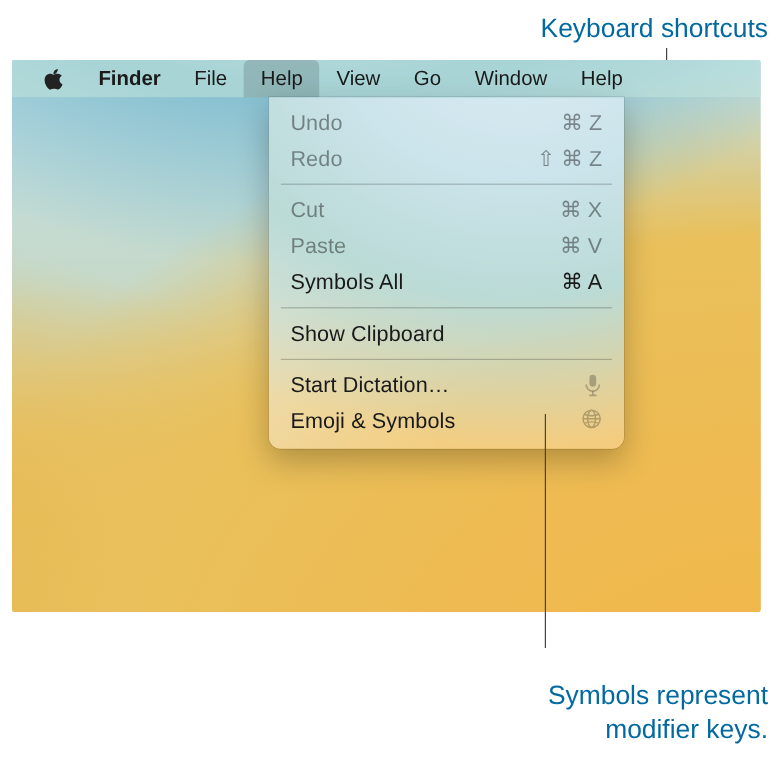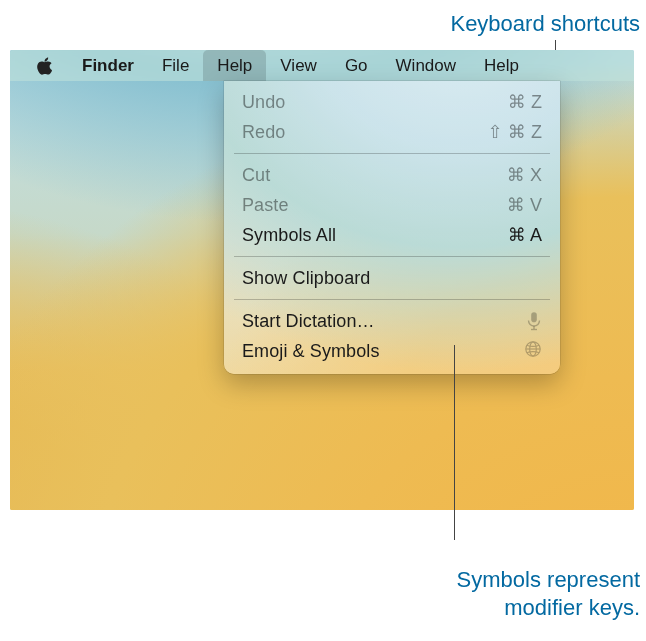--- a/index.html
+++ b/index.html
@@ -9,21 +9,21 @@
       radial-gradient(ellipse 900px 650px at 40% -50%, #cfe6ef 0%, #b8d9e3 20%, #87c0d0 40%, rgba(135,192,208,0) 62%),
       radial-gradient(ellipse 1200px 900px at 100% 120%, #f2b648 0%, #eebb52 25%, #e9c05b 45%, rgba(233,192,91,0) 60%),
       radial-gradient(ellipse 900px 650px at -20% 110%, #e6b855 0%, #e6bb57 25%, rgba(230,187,87,0) 55%),
       linear-gradient(180deg,#bfe0e9 0%, #c6d9c9 40%, #e8c874 70%, #e8c874 100%);
     }
     .menubar{position:absolute;left:0;right:0;top:0;height:31px;display:flex;align-items:center;background:rgba(195,228,219,.55);backdrop-filter:blur(2px);padding:0 12px;gap:0;}
     .menubar .item{padding:0 14px;height:31px;display:flex;align-items:center;color:#1a1a1a;font-size:17px;cursor:default;}
     .menubar .item.app-name{font-weight:700;}
     .menubar .item.selected{background:rgba(0,0,0,.14);border-radius:5px 5px 0 0;}
     .apple-logo{width:18px;height:18px;fill:#222;}
-    .menu{position:absolute;top:31px;left:214px;width:336px;border-bottom-left-radius:10px;border-bottom-right-radius:10px;box-shadow:0 10px 26px rgba(0,0,0,.25),0 0 0 .5px rgba(0,0,0,.18);overflow:hidden;background:
+    .menu{position:absolute;top:31px;left:214px;width:296px;border-bottom-left-radius:10px;border-bottom-right-radius:10px;box-shadow:0 10px 26px rgba(0,0,0,.25),0 0 0 .5px rgba(0,0,0,.18);overflow:hidden;background:
       linear-gradient(rgba(255,255,255,.28),rgba(255,255,255,.28)),
       radial-gradient(ellipse 600px 500px at 70% -20%, #cfe6ef 0%, #b8d9e3 25%, #a0cdc7 45%, rgba(160,205,199,0) 70%),
       radial-gradient(ellipse 700px 650px at 110% 130%, #f2b648 0%, #eebb52 30%, rgba(238,187,82,0) 55%),
       linear-gradient(180deg,#cfe5e6 0%, #d9d9bd 55%, #eacb7d 100%);
       padding:6px 0 8px;
     }
     .menu-row{display:flex;justify-content:space-between;align-items:center;height:30px;padding:0 18px;color:#1a1a1a;font-size:18px;letter-spacing:.1px;cursor:default;}
     .menu-row.disabled{color:rgba(0,0,0,.42);}
     .shortcut{font-size:18px;display:flex;gap:2px;align-items:center;white-space:nowrap;}
     .shortcut .glyph{font-family:"Apple Symbols","Helvetica Neue",Arial,sans-serif;}

